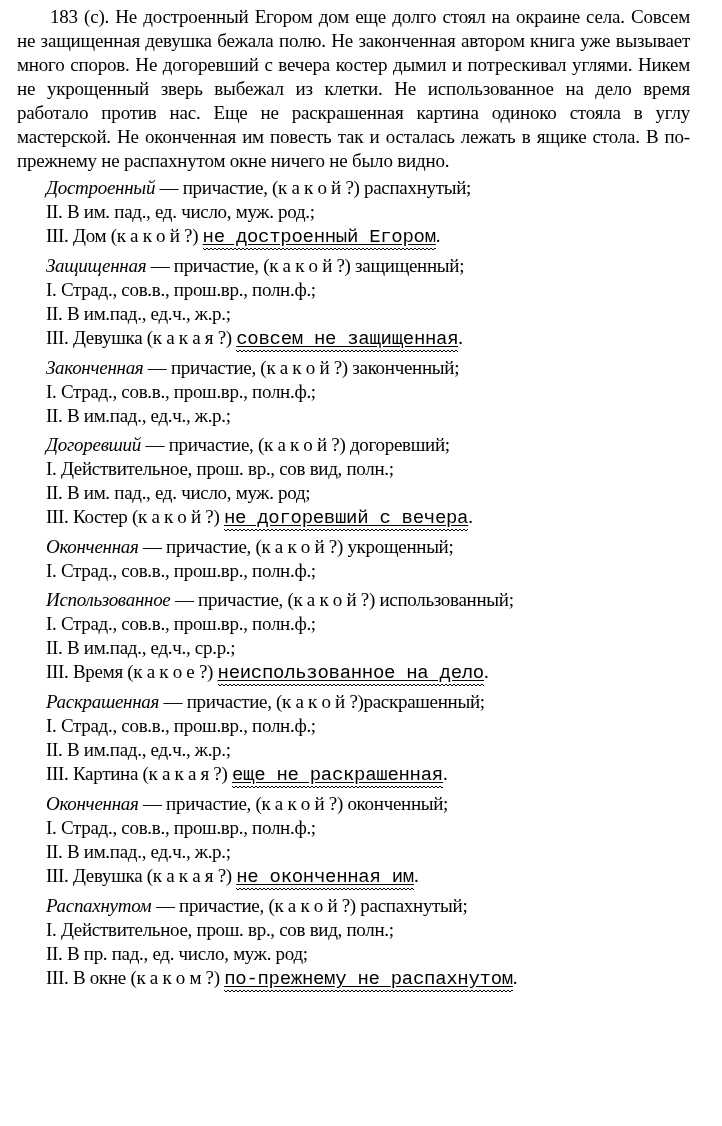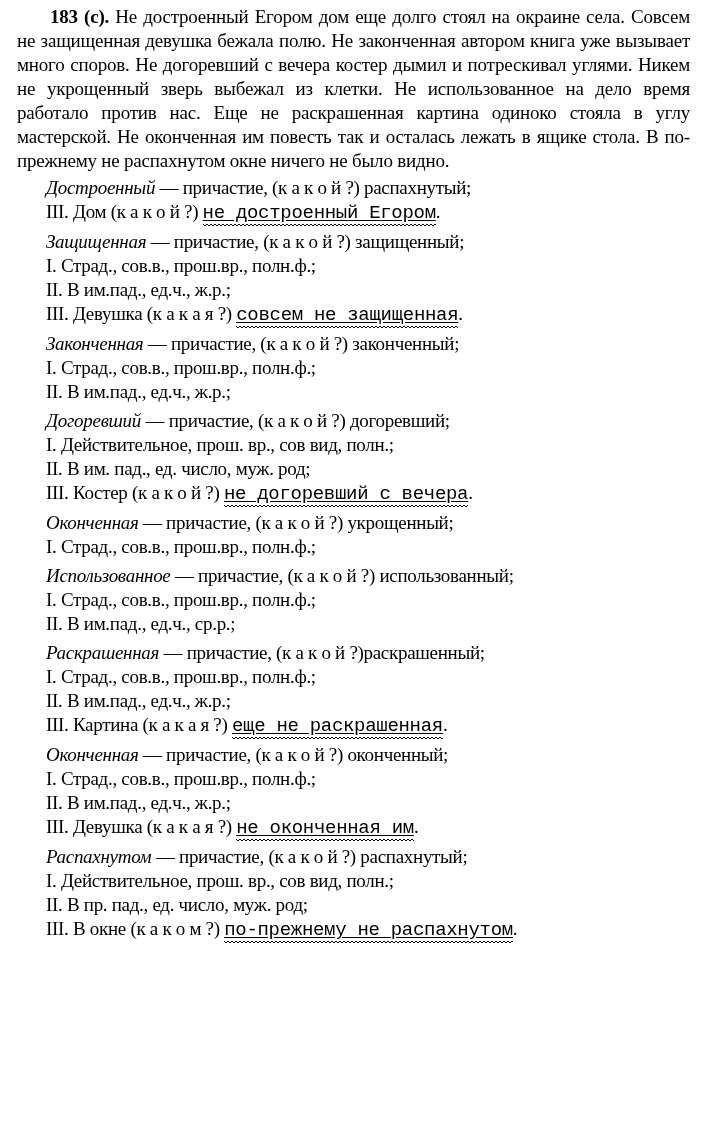--- a/index.html
+++ b/index.html
@@ -6,21 +6,21 @@
   body {
     width: 722px; height: 1126px; overflow: hidden;
     font-family: "Liberation Serif", "DejaVu Serif", serif;
     color: #000; font-size: 19px;
   }
   .page { position: relative; padding: 5px 32px 0 17px; }
   .intro {
     text-align: justify; line-height: 24px; margin: 0;
     text-indent: 33px; letter-spacing: -0.2px;
   }
-  .intro .num { font-weight: bold; }
+  .intro .num { font-weight: normal; }
   .analysis { margin-left: 29px; margin-top: 3px; }
   .block { margin-bottom: 5px; }
   .line { line-height: 24px; white-space: nowrap; letter-spacing: -0.3px; }
   .word { font-style: italic; }
   .u {
     text-decoration: underline;
     text-underline-offset: 2px;
     border-bottom: 0;
     background-image: radial-gradient(circle at 50% 0, transparent 1.2px, #000 1.3px, #000 1.6px, transparent 1.7px);
     background-size: 4px 3px;
@@ -33,20 +33,21 @@
 </head>
 <body>
 
 <div class="page">
   <p class="intro"><span class="num">183 (с).</span> <span>Не достроенный Егором дом еще долго стоял на окраине села. Совсем не защищенная девушка бежала полю. Не законченная автором книга уже вызывает много споров. Не догоревший с вечера костер дымил и потрескивал углями. Никем не укрощенный зверь выбежал из клетки. Не использованное на дело время работало против нас. Еще не раскрашенная картина одиноко стояла в углу мастерской. Не оконченная им повесть так и осталась лежать в ящике стола. В по-прежнему не распахнутом окне ничего не было видно.</span></p>
 
   <div class="analysis">
 
     <div class="block">
       <div class="line"><span class="word">Достроенный</span><span> — причастие, (к а к о й ?) распахнутый;</span></div>
+      <div class="line">II. В им. пад., ед. число, муж. род.;</div>
       <div class="line"><span>III. Дом (к а к о й ?) </span><span class="u">не достроенный Егором</span><span>.</span></div>
     </div>
 
     <div class="block">
       <div class="line"><span class="word">Защищенная</span><span> — причастие, (к а к о й ?) защищенный;</span></div>
       <div class="line">I. Страд., сов.в., прош.вр., полн.ф.;</div>
       <div class="line">II. В им.пад., ед.ч., ж.р.;</div>
       <div class="line"><span>III. Девушка (к а к а я ?) </span><span class="u">совсем не защищенная</span><span>.</span></div>
     </div>
 
@@ -65,20 +66,21 @@
 
     <div class="block">
       <div class="line"><span class="word">Оконченная</span><span> — причастие, (к а к о й ?) укрощенный;</span></div>
       <div class="line">I. Страд., сов.в., прош.вр., полн.ф.;</div>
     </div>
 
     <div class="block">
       <div class="line"><span class="word">Использованное</span><span> — причастие, (к а к о й ?) использованный;</span></div>
       <div class="line">I. Страд., сов.в., прош.вр., полн.ф.;</div>
       <div class="line">II. В им.пад., ед.ч., ср.р.;</div>
+      <div class="line"><span>III. Время (к а к о е ?) </span><span class="u">неиспользованное на дело</span><span>.</span></div>
     </div>
 
     <div class="block">
       <div class="line"><span class="word">Раскрашенная</span><span> — причастие, (к а к о й ?)раскрашенный;</span></div>
       <div class="line">I. Страд., сов.в., прош.вр., полн.ф.;</div>
       <div class="line">II. В им.пад., ед.ч., ж.р.;</div>
       <div class="line"><span>III. Картина (к а к а я ?) </span><span class="u">еще не раскрашенная</span><span>.</span></div>
     </div>
 
     <div class="block">

